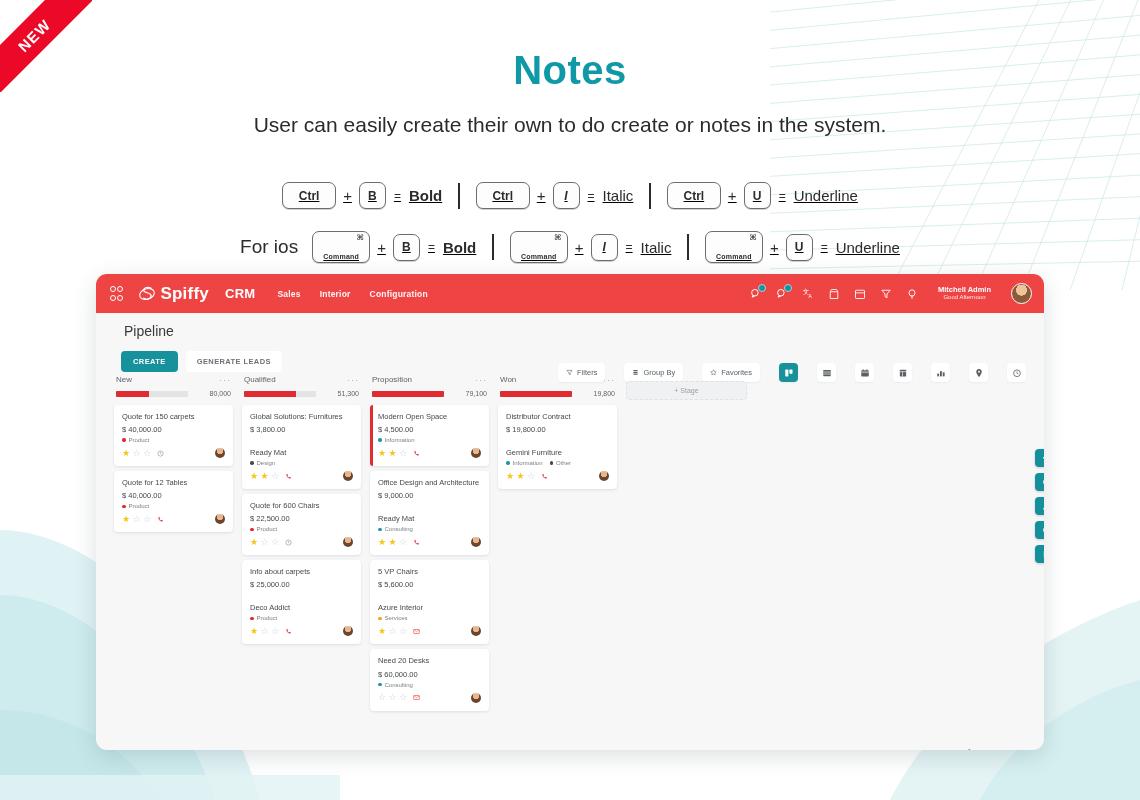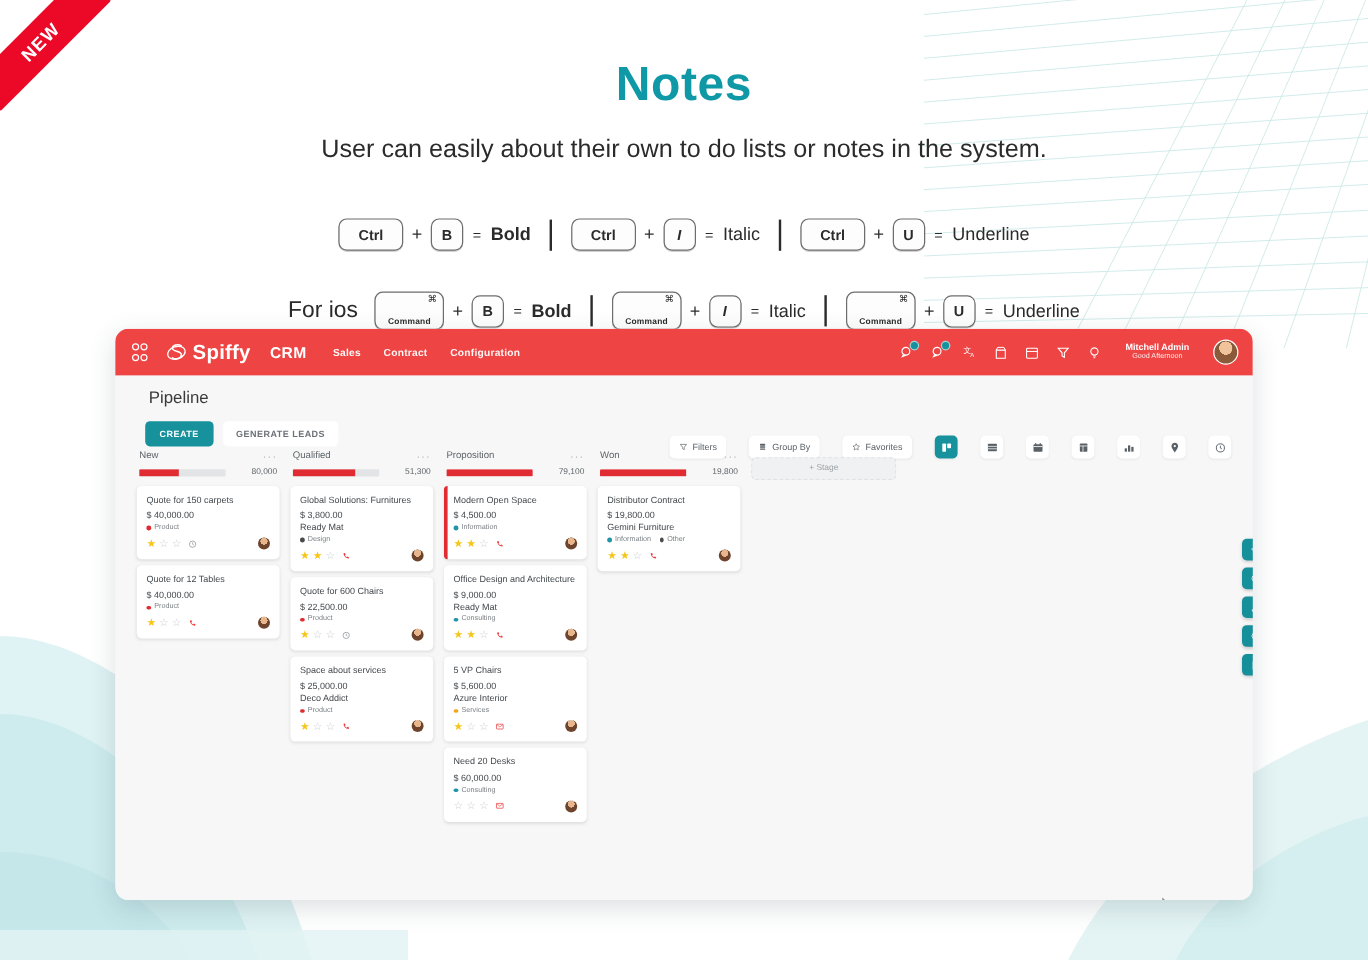--- a/index.html
+++ b/index.html
@@ -43,23 +43,23 @@
     font-size:21px;color:#2b2b2b;line-height:1.42;z-index:5;
   }
   .subtitle div{white-space:nowrap;}
 
   
   .shortcut-row{
     position:absolute;left:0;width:1140px;display:flex;align-items:center;
     justify-content:center;z-index:5;
   }
   .row1{top:182px;}
-  .row2{top:231px;margin-top:12px;}
+  .row2{top:231px;}
   .ios-label{font-size:19px;color:#2b2b2b;margin-right:14px;}
-  .combo{display:flex;align-items:center;}
+  .combo{display:flex;align-items:center;text-decoration:underline;}
   .key{
     border:1.6px solid #6d6d6d;border-radius:7px;background:#fdfdfd;
     display:flex;align-items:center;justify-content:center;
     box-shadow:0 1px 0 rgba(0,0,0,.18);
   }
   .key-wide{width:52px;height:25px;}
   .key-sq{width:25px;height:25px;}
   .key-cmd{width:56px;height:28px;position:relative;flex-direction:column;justify-content:flex-end;padding-bottom:2px;}
   .key span.kl{font-size:12px;font-weight:bold;color:#2b2b2b;font-family:"Liberation Sans",sans-serif;}
   .key-cmd span.kl{font-size:7px;letter-spacing:.2px;}
@@ -160,21 +160,21 @@
   .card{
     background:#fff;border-radius:4px;padding:7px 8px 8px 8px;position:relative;
     box-shadow:0 1px 3px rgba(0,0,0,.10);
   }
   .card.flag:before{
     content:"";position:absolute;left:0;top:0;bottom:0;width:2.5px;background:#e02b32;
     border-radius:4px 0 0 4px;
   }
   .ctitle{font-size:7.5px;color:#44494d;line-height:1.35;}
   .cprice{font-size:7.5px;color:#44494d;margin-top:3px;}
-  .cpartner{font-size:7.5px;color:#44494d;margin-top:1px;}
+  .cpartner{font-size:7.5px;color:#44494d;margin-top:14px;}
   .ctags{display:flex;align-items:center;gap:7px;margin-top:3px;flex-wrap:wrap;}
   .tag{display:flex;align-items:center;font-size:6px;color:#7b8185;}
   .tag i{width:3.5px;height:3.5px;border-radius:50%;margin-right:3px;display:inline-block;}
   .cfoot{display:flex;align-items:center;margin-top:5px;}
   .stars{display:flex;align-items:center;gap:2.5px;}
   .star{font-size:9px;line-height:9px;color:#c9ced1;}
   .star.on{color:#f5c518;}
   .actico{margin-left:6px;display:flex;align-items:center;}
   .avatar-c{
     width:10px;height:10px;border-radius:50%;margin-left:auto;
@@ -245,21 +245,21 @@
 </div>
 
 <div class="ribbon">
   <div class="band">
       <span>NEW</span>
     </div>
 </div>
 
 <div class="page-title">Notes</div>
 <div class="subtitle">
-  <div>User can easily about their own to do lists or notes in the system.</div>
+  <div>User can easily create their own to do create or notes in the system.</div>
 </div>
 
 <div class="shortcut-row row1">
   <div class="combo">
     <div class="key key-wide">
         <span class="kl">Ctrl</span>
       </div>
     <span class="plus">+</span>
     <div class="key key-sq">
         <span class="kl">B</span>
@@ -347,21 +347,21 @@
     <div class="brand">
       <svg class="logo" viewBox="0 0 24 24">
         <path d="M17 5c-3-2-9-1-9 2.5S17 10 17 14s-6 5-9 3" stroke="#fff" stroke-width="1.5" fill="none" stroke-linecap="round"></path>
         <ellipse cx="12" cy="12" rx="9" ry="6.2" stroke="#fff" stroke-width="1.3" fill="none" transform="rotate(-18 12 12)"></ellipse>
       </svg>
       <span class="bname">Spiffy</span>
     </div>
     <span class="crm">CRM</span>
     <div class="menu">
       <span>Sales</span>
-      <span>Contract</span>
+      <span>Interior</span>
       <span>Configuration</span>
     </div>
 
     <div class="topright">
       <div class="ticon">
         <svg width="13" height="13" viewBox="0 0 16 16">
             <circle cx="6" cy="7" r="4" fill="none" stroke="#fff" stroke-width="1.2"></circle>
             <path d="M4 10l-1.5 2.5L6 11" fill="none" stroke="#fff" stroke-width="1.2"></path>
           </svg>
         <span class="badge"></span>
@@ -607,21 +607,21 @@
             <span class="actico">
               <svg width="7" height="7" viewBox="0 0 16 16">
                   <circle cx="8" cy="8" r="6" fill="none" stroke="#8b9095" stroke-width="1.4"></circle>
                   <path d="M8 4.6V8l2.4 1.5" stroke="#8b9095" stroke-width="1.3" fill="none"></path>
                 </svg>
             </span>
             <span class="avatar-c"></span>
           </div>
         </div>
         <div class="card">
-          <div class="ctitle">Space about services</div>
+          <div class="ctitle">Info about carpets</div>
           <div class="cprice">$ 25,000.00</div>
           <div class="cpartner">Deco Addict</div>
           <div class="ctags">
             <span class="tag">
                 <i style="background:#e02b32"></i>
                 <span>Product</span>
               </span>
           </div>
           <div class="cfoot">
             <div class="stars">

